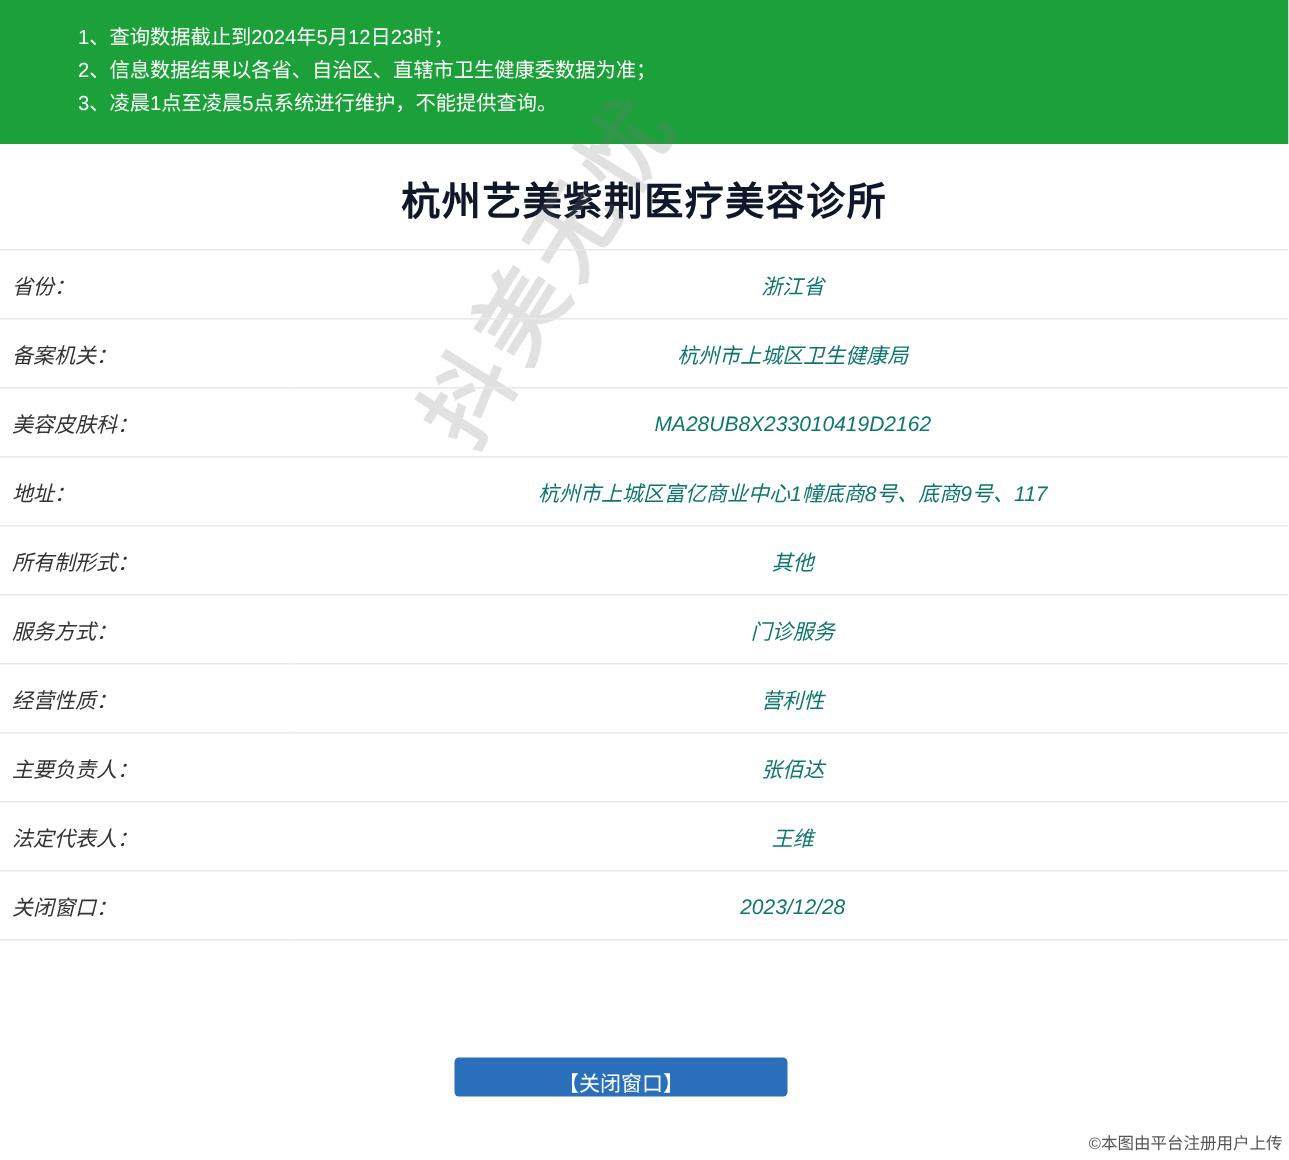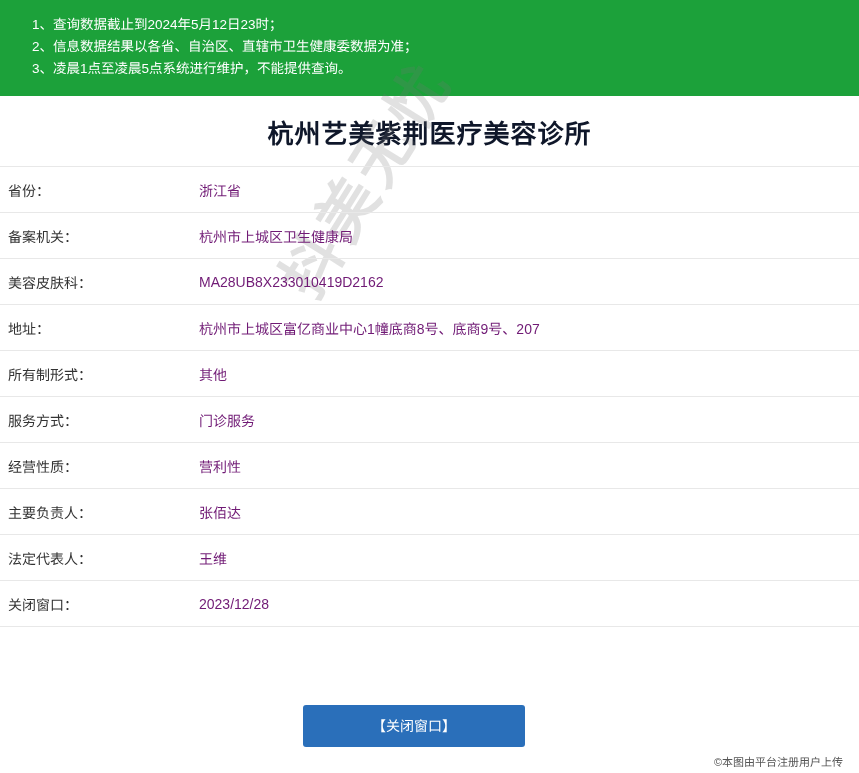--- a/index.html
+++ b/index.html
@@ -18,21 +18,21 @@
 
   
   .notice-banner {
     background: #1ca13a;
     color: #ffffff;
     padding: 14px 0 16px 0;
     box-sizing: border-box;
   }
   .notice-list {
     margin: 0;
-    padding: 0 0 0 32px;
+    padding: 0 0 0 52px;
     list-style: none;
   }
   .notice-item {
     font-size: 13.5px;
     line-height: 22px;
     white-space: nowrap;
   }
 
   
   .title-wrap {
@@ -51,39 +51,41 @@
   
   .info-table {
     width: 859px;
     border-collapse: collapse;
     table-layout: fixed;
     position: relative;
     z-index: 2;
   }
   .info-table tr {
     height: 46px;
+    font-style: italic;
   }
   .info-table td {
     border-bottom: 1px solid #e8e8e8;
     font-size: 14px;
     vertical-align: middle;
     background: transparent;
   }
   .info-table tr:first-child td {
     border-top: 1px solid #e8e8e8;
   }
   .cell-label {
     width: 186px;
     padding-left: 8px;
     color: #333333;
     font-weight: normal;
   }
   .cell-value {
     padding-left: 4px;
-    color: #701a75;
+    color: #0f766e;
+    text-align: center;
   }
 
   
   .watermark {
     position: absolute;
     left: 255px;
     top: 265px;
     font-size: 60px;
     color: rgba(120, 120, 120, 0.22);
     font-weight: bold;
@@ -103,34 +105,34 @@
     bottom: 0;
     width: 859px;
     height: 86px;
   }
   .close-button {
     position: absolute;
     left: 414px;
     top: 18px;
     transform: translateX(-50%);
     width: 222px;
-    height: 42px;
+    height: 26px;
     background: #2a6fba;
     color: #ffffff;
     border: none;
     border-radius: 3px;
     font-size: 14px;
     font-family: "Liberation Sans", "DejaVu Sans", sans-serif;
     cursor: pointer;
     line-height: 34px;
     padding: 0;
   }
   .copyright {
     position: absolute;
-    right: 16px;
+    right: 4px;
     bottom: 4px;
     font-size: 11px;
     color: #555555;
     white-space: nowrap;
   }
 </style>
 </head>
 <body>
 
 <div class="notice-banner">
@@ -162,21 +164,21 @@
     <tr>
       <td class="cell-label">备案机关：</td>
       <td class="cell-value">杭州市上城区卫生健康局</td>
     </tr>
     <tr>
       <td class="cell-label">美容皮肤科：</td>
       <td class="cell-value">MA28UB8X233010419D2162</td>
     </tr>
     <tr>
       <td class="cell-label">地址：</td>
-      <td class="cell-value">杭州市上城区富亿商业中心1幢底商8号、底商9号、207</td>
+      <td class="cell-value">杭州市上城区富亿商业中心1幢底商8号、底商9号、117</td>
     </tr>
     <tr>
       <td class="cell-label">所有制形式：</td>
       <td class="cell-value">其他</td>
     </tr>
     <tr>
       <td class="cell-label">服务方式：</td>
       <td class="cell-value">门诊服务</td>
     </tr>
     <tr>

